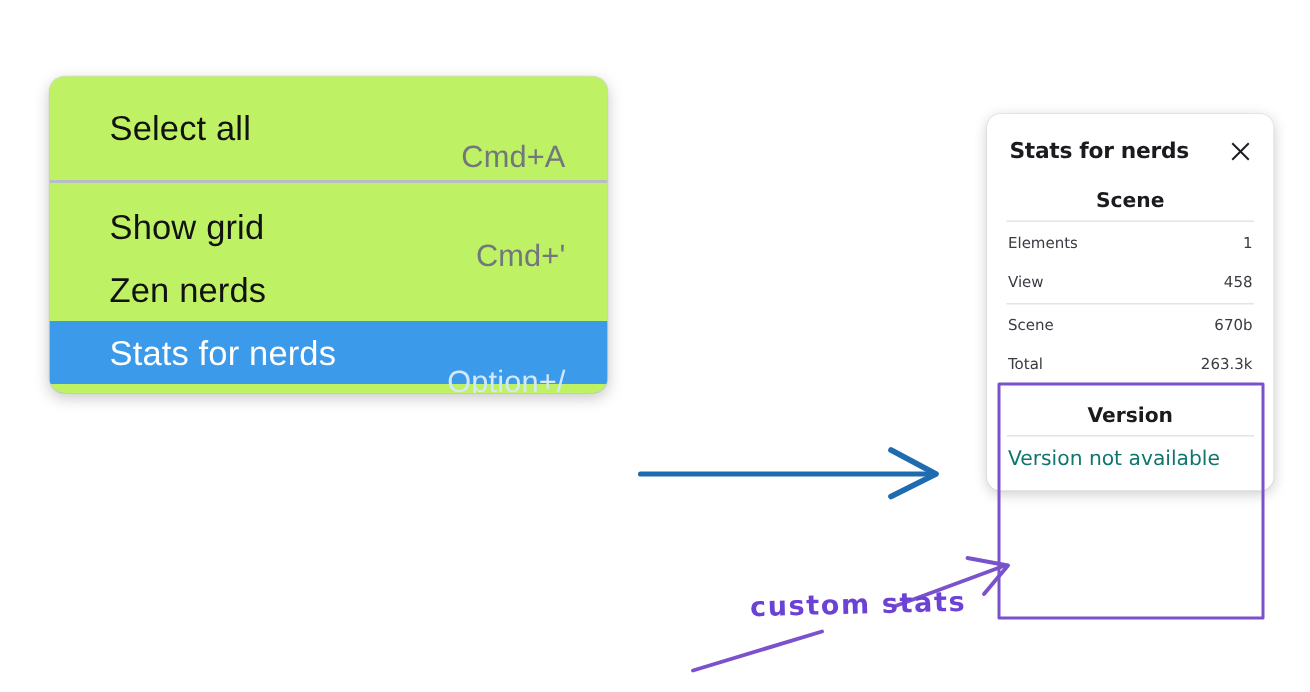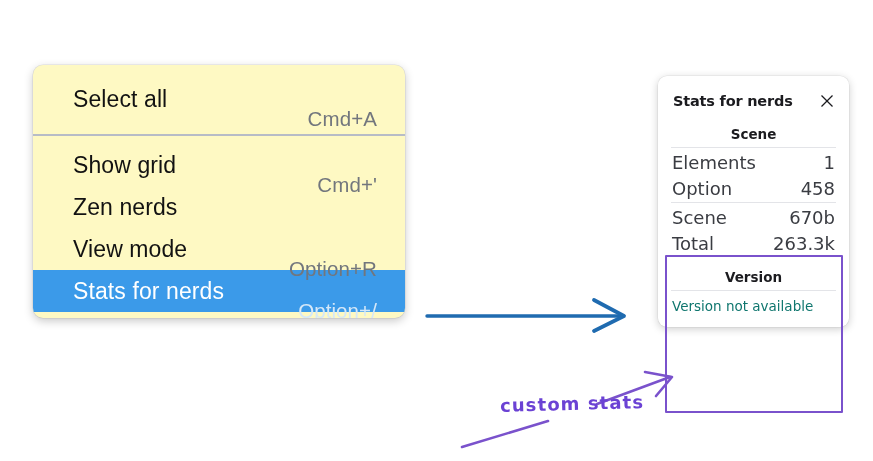--- a/index.html
+++ b/index.html
@@ -21,23 +21,23 @@
     left: 0;
     top: 0;
     width: 873px;
     height: 461px;
   }
 
   
   #context-menu {
     position: absolute;
     left: 33px;
-    top: 65px;
+    top: 51px;
     width: 372px;
-    background: #fef9c3;
+    background: #bef264;
     border-radius: 10px;
     box-shadow: 0 3px 10px rgba(0,0,0,0.22), 0 0 0 0.5px rgba(0,0,0,0.10);
     overflow: hidden;
     padding-top: 6px;
     padding-bottom: 6px;
     box-sizing: border-box;
   }
 
   .menu-group {
     padding: 0;
@@ -137,21 +137,21 @@
   .section-rule {
     height: 1px;
     background: #e3e4e8;
     margin-bottom: 2px;
   }
 
   .stats-row {
     display: flex;
     align-items: flex-start;
     justify-content: space-between;
-    font-size: 18px;
+    font-size: 10px;
     color: #3a3c42;
     padding: 4px 1px 4px 1px;
     line-height: 18px;
   }
   .stats-row .k { white-space: nowrap; }
   .stats-row .v { white-space: nowrap; }
 
   .stats-note {
     font-size: 13.5px;
     color: #0f766e;
@@ -210,24 +210,20 @@
     <div class="menu-sep"></div>
 
     <div class="menu-group" id="menu-group-2">
       <div class="menu-item">
         <span class="label">Show grid</span>
         <span class="shortcut">Cmd+'</span>
       </div>
       <div class="menu-item">
         <span class="label">Zen nerds</span>
       </div>
-      <div class="menu-item">
-        <span class="label">View mode</span>
-        <span class="shortcut">Option+R</span>
-      </div>
       <div class="menu-item highlighted">
         <span class="label">Stats for nerds</span>
         <span class="shortcut">Option+/</span>
       </div>
     </div>
 
   </div>
 
   <div id="stats-panel">
 
@@ -243,21 +239,21 @@
 
     <div class="stats-body">
 
       <div class="section-title">Scene</div>
       <div class="section-rule"></div>
       <div class="stats-row">
         <span class="k">Elements</span>
         <span class="v">1</span>
       </div>
       <div class="stats-row">
-        <span class="k">Option</span>
+        <span class="k">View</span>
         <span class="v">458</span>
       </div>
 
       <div class="section-rule"></div>
       <div class="stats-row">
         <span class="k">Scene</span>
         <span class="v">670b</span>
       </div>
       <div class="stats-row">
         <span class="k">Total</span>

